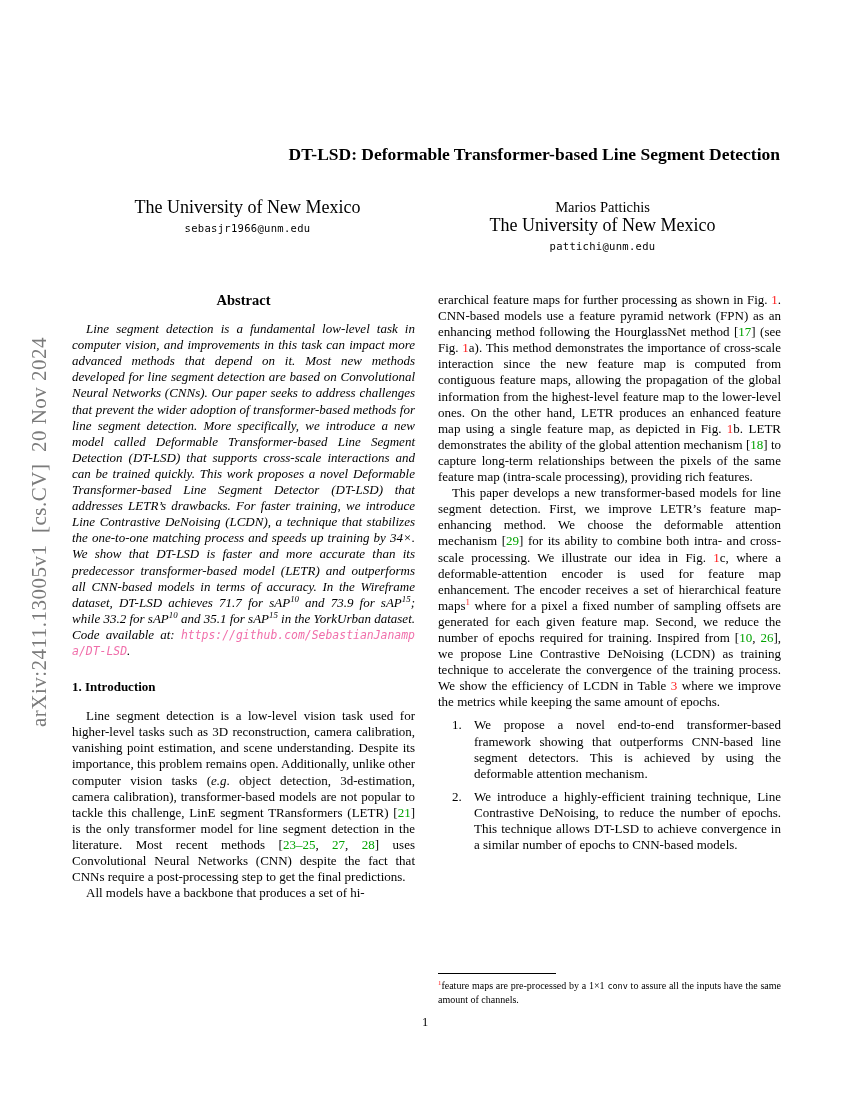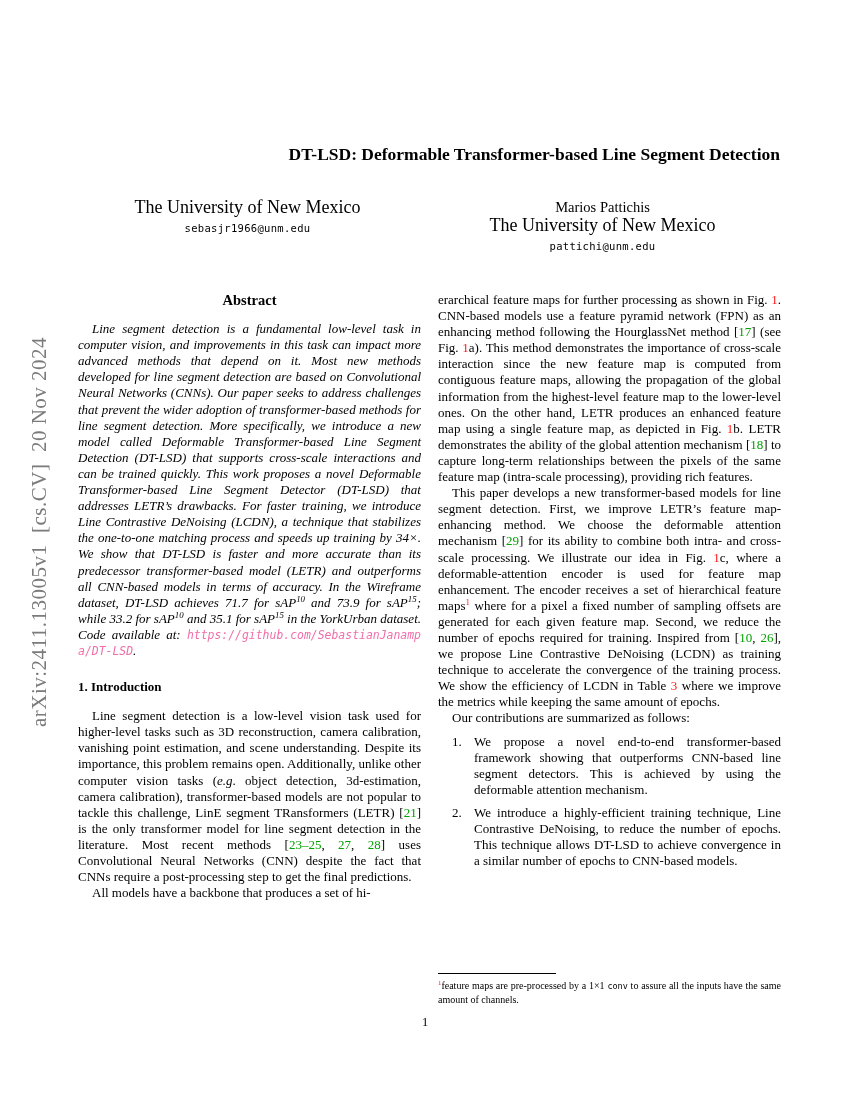--- a/index.html
+++ b/index.html
@@ -55,21 +55,21 @@
   }
 
   .col {
     position: absolute;
     top: 292px;
     width: 343px;
     font-size: 13px;
     line-height: 16.1px;
     text-align: justify;
   }
-  .col-left  { left: 78px; }
+  .col-left  { left: 72px; }
   .col-right { left: 438px; }
 
   .abstract-heading {
     text-align: center;
     font-weight: bold;
     font-size: 14.5px;
     margin-bottom: 13px;
   }
   .abstract-body { font-style: italic; text-indent: 14px; }
 
@@ -152,21 +152,20 @@
     <p class="abstract-body"><span>Line segment detection is a fundamental low-level task in computer vision, and improvements in this task can impact more advanced methods that depend on it. Most new methods developed for line segment detection are based on Convolutional Neural Networks (CNNs). Our paper seeks to address challenges that prevent the wider adoption of transformer-based methods for line segment detection. More specifically, we introduce a new model called Deformable Transformer-based Line Segment Detection (DT-LSD) that supports cross-scale interactions and can be trained quickly. This work proposes a novel Deformable Transformer-based Line Segment Detector (DT-LSD) that addresses LETR’s drawbacks. For faster training, we introduce Line Contrastive DeNoising (LCDN), a technique that stabilizes the one-to-one matching process and speeds up training by 34×. We show that DT-LSD is faster and more accurate than its predecessor transformer-based model (LETR) and outperforms all CNN-based models in terms of accuracy. In the Wireframe dataset, DT-LSD achieves 71.7 for sAP</span><span class="sup">10</span><span> and 73.9 for sAP</span><span class="sup">15</span><span>; while 33.2 for sAP</span><span class="sup">10</span><span> and 35.1 for sAP</span><span class="sup">15</span><span> in the YorkUrban dataset. Code available at: </span><span class="link">https://github.com/SebastianJanampa/DT-LSD</span><span>.</span></p>
 
     <h2 class="section-heading">1. Introduction</h2>
     <p class="body-para"><span>Line segment detection is a low-level vision task used for higher-level tasks such as 3D reconstruction, camera calibration, vanishing point estimation, and scene understanding. Despite its importance, this problem remains open. Additionally, unlike other computer vision tasks (</span><span class="it">e.g</span><span>. object detection, 3d-estimation, camera calibration), transformer-based models are not popular to tackle this challenge, LinE segment TRansformers (LETR) [</span><span class="cite">21</span><span>] is the only transformer model for line segment detection in the literature. Most recent methods [</span><span class="cite">23–25</span><span>, </span><span class="cite">27</span><span>, </span><span class="cite">28</span><span>] uses Convolutional Neural Networks (CNN) despite the fact that CNNs require a post-processing step to get the final predictions.</span></p>
     <p class="body-para">All models have a backbone that produces a set of hi-</p>
   </div>
 
   <div class="col col-right">
     <p class="body-para noindent"><span>erarchical feature maps for further processing as shown in Fig. </span><span class="ref">1</span><span>. CNN-based models use a feature pyramid network (FPN) as an enhancing method following the HourglassNet method [</span><span class="cite">17</span><span>] (see Fig. </span><span class="ref">1</span><span>a). This method demonstrates the importance of cross-scale interaction since the new feature map is computed from contiguous feature maps, allowing the propagation of the global information from the highest-level feature map to the lower-level ones. On the other hand, LETR produces an enhanced feature map using a single feature map, as depicted in Fig. </span><span class="ref">1</span><span>b. LETR demonstrates the ability of the global attention mechanism [</span><span class="cite">18</span><span>] to capture long-term relationships between the pixels of the same feature map (intra-scale processing), providing rich features.</span></p>
     <p class="body-para"><span>This paper develops a new transformer-based models for line segment detection. First, we improve LETR’s feature map-enhancing method. We choose the deformable attention mechanism [</span><span class="cite">29</span><span>] for its ability to combine both intra- and cross-scale processing. We illustrate our idea in Fig. </span><span class="ref">1</span><span>c, where a deformable-attention encoder is used for feature map enhancement. The encoder receives a set of hierarchical feature maps</span><span class="fnmark">1</span><span> where for a pixel a fixed number of sampling offsets are generated for each given feature map. Second, we reduce the number of epochs required for training. Inspired from [</span><span class="cite">10</span><span>, </span><span class="cite">26</span><span>], we propose Line Contrastive DeNoising (LCDN) as training technique to accelerate the convergence of the training process. We show the efficiency of LCDN in Table </span><span class="ref">3</span><span> where we improve the metrics while keeping the same amount of epochs.</span></p>
-    <p class="body-para">Our contributions are summarized as follows:</p>
 
     <div class="contrib-list">
       <div class="contrib-item">
         <span class="contrib-num">1.</span>
         <span class="contrib-text">We propose a novel end-to-end transformer-based framework showing that outperforms CNN-based line segment detectors. This is achieved by using the deformable attention mechanism.</span>
       </div>
       <div class="contrib-item">
         <span class="contrib-num">2.</span>
         <span class="contrib-text">We introduce a highly-efficient training technique, Line Contrastive DeNoising, to reduce the number of epochs. This technique allows DT-LSD to achieve convergence in a similar number of epochs to CNN-based models.</span>
       </div>

